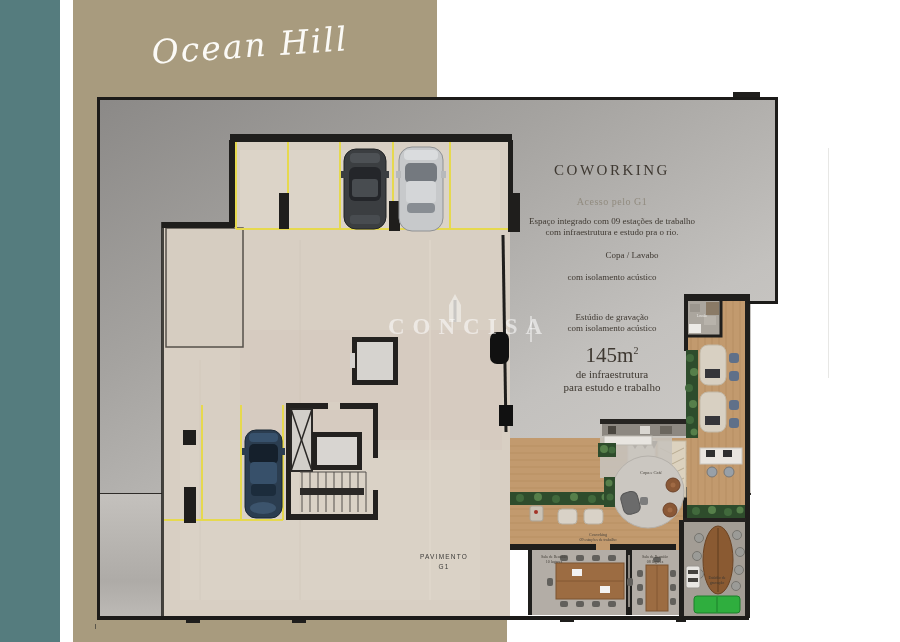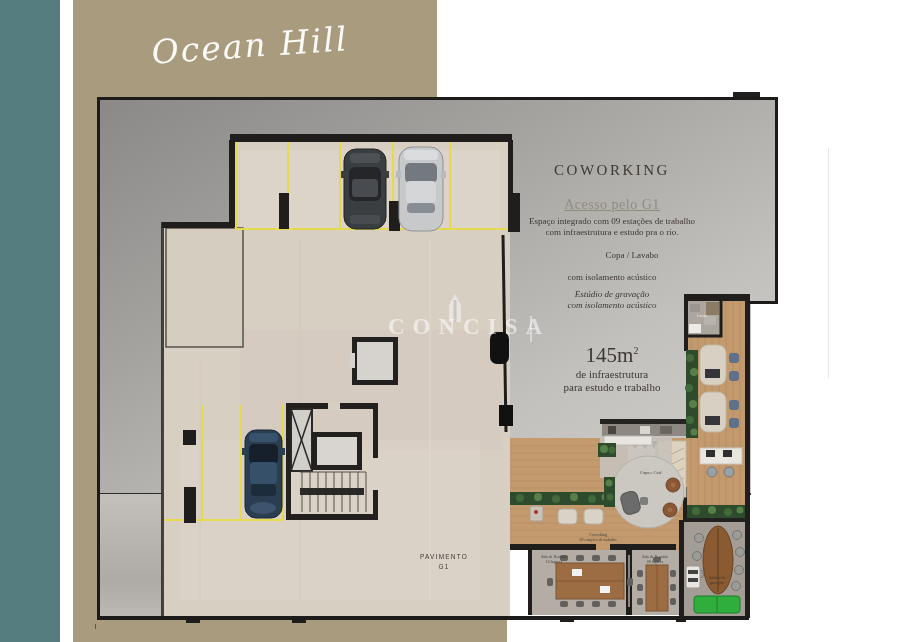--- a/index.html
+++ b/index.html
@@ -10,25 +10,25 @@
   .tan-backdrop{left:73px;top:0;width:364px;height:642px;background:#a89b7e;}
   .tan-strip{left:430px;top:604px;width:77px;height:38px;background:#a89b7e;}
   .plan-svg{left:0;top:0;width:900px;height:642px;}
   .script-title{left:130px;top:26px;width:240px;text-align:center;
     font-family:"DejaVu Serif",serif;font-style:italic;font-size:33px;letter-spacing:2px;
     color:#fbfaf6;transform:rotate(-4deg);}
   .watermark{left:388px;top:314px;width:160px;
     font-size:23px;letter-spacing:8px;color:rgba(255,255,255,0.55);font-weight:bold;}
   .panel-text{color:#3e3831;text-align:center;line-height:1.25;}
   .pt-title{left:500px;top:161px;width:224px;font-size:15px;letter-spacing:2.5px;}
-  .pt-sub{left:500px;top:196px;width:224px;font-size:14px;color:#918b7f;letter-spacing:0.5px;text-decoration:underline;}
+  .pt-sub{left:500px;top:196px;width:224px;font-size:10px;color:#918b7f;letter-spacing:0.5px;}
   .pt-f0{left:496px;top:216px;width:232px;font-size:9px;}
   .pt-f1{left:520px;top:250px;width:224px;font-size:9px;}
   .pt-f2{left:500px;top:272px;width:224px;font-size:9px;}
-  .pt-f3{left:500px;top:289px;width:224px;font-size:9px;font-style:italic;}
+  .pt-f3{left:500px;top:312px;width:224px;font-size:9px;}
   .pt-area{left:500px;top:342px;width:224px;font-size:21px;font-family:Liberation Serif, serif;}
   .pt-area sup{font-size:10px;}
   .pt-area-l1{left:500px;top:368px;width:224px;font-size:11px;}
   .pt-area-l2{left:500px;top:381px;width:224px;font-size:11px;}
   .micro{color:#45403a;text-align:center;line-height:1.25;transform:translateX(-50%);}
   .lbl-copa{left:651px;top:470px;font-size:4.5px;}
   .lbl-cowork{left:598px;top:532px;font-size:4px;}
   .lbl-m1{left:554px;top:554px;font-size:4px;}
   .lbl-m2{left:655px;top:554px;font-size:4px;}
   .lbl-studio{left:717px;top:575px;font-size:4px;color:#3c3833;}

